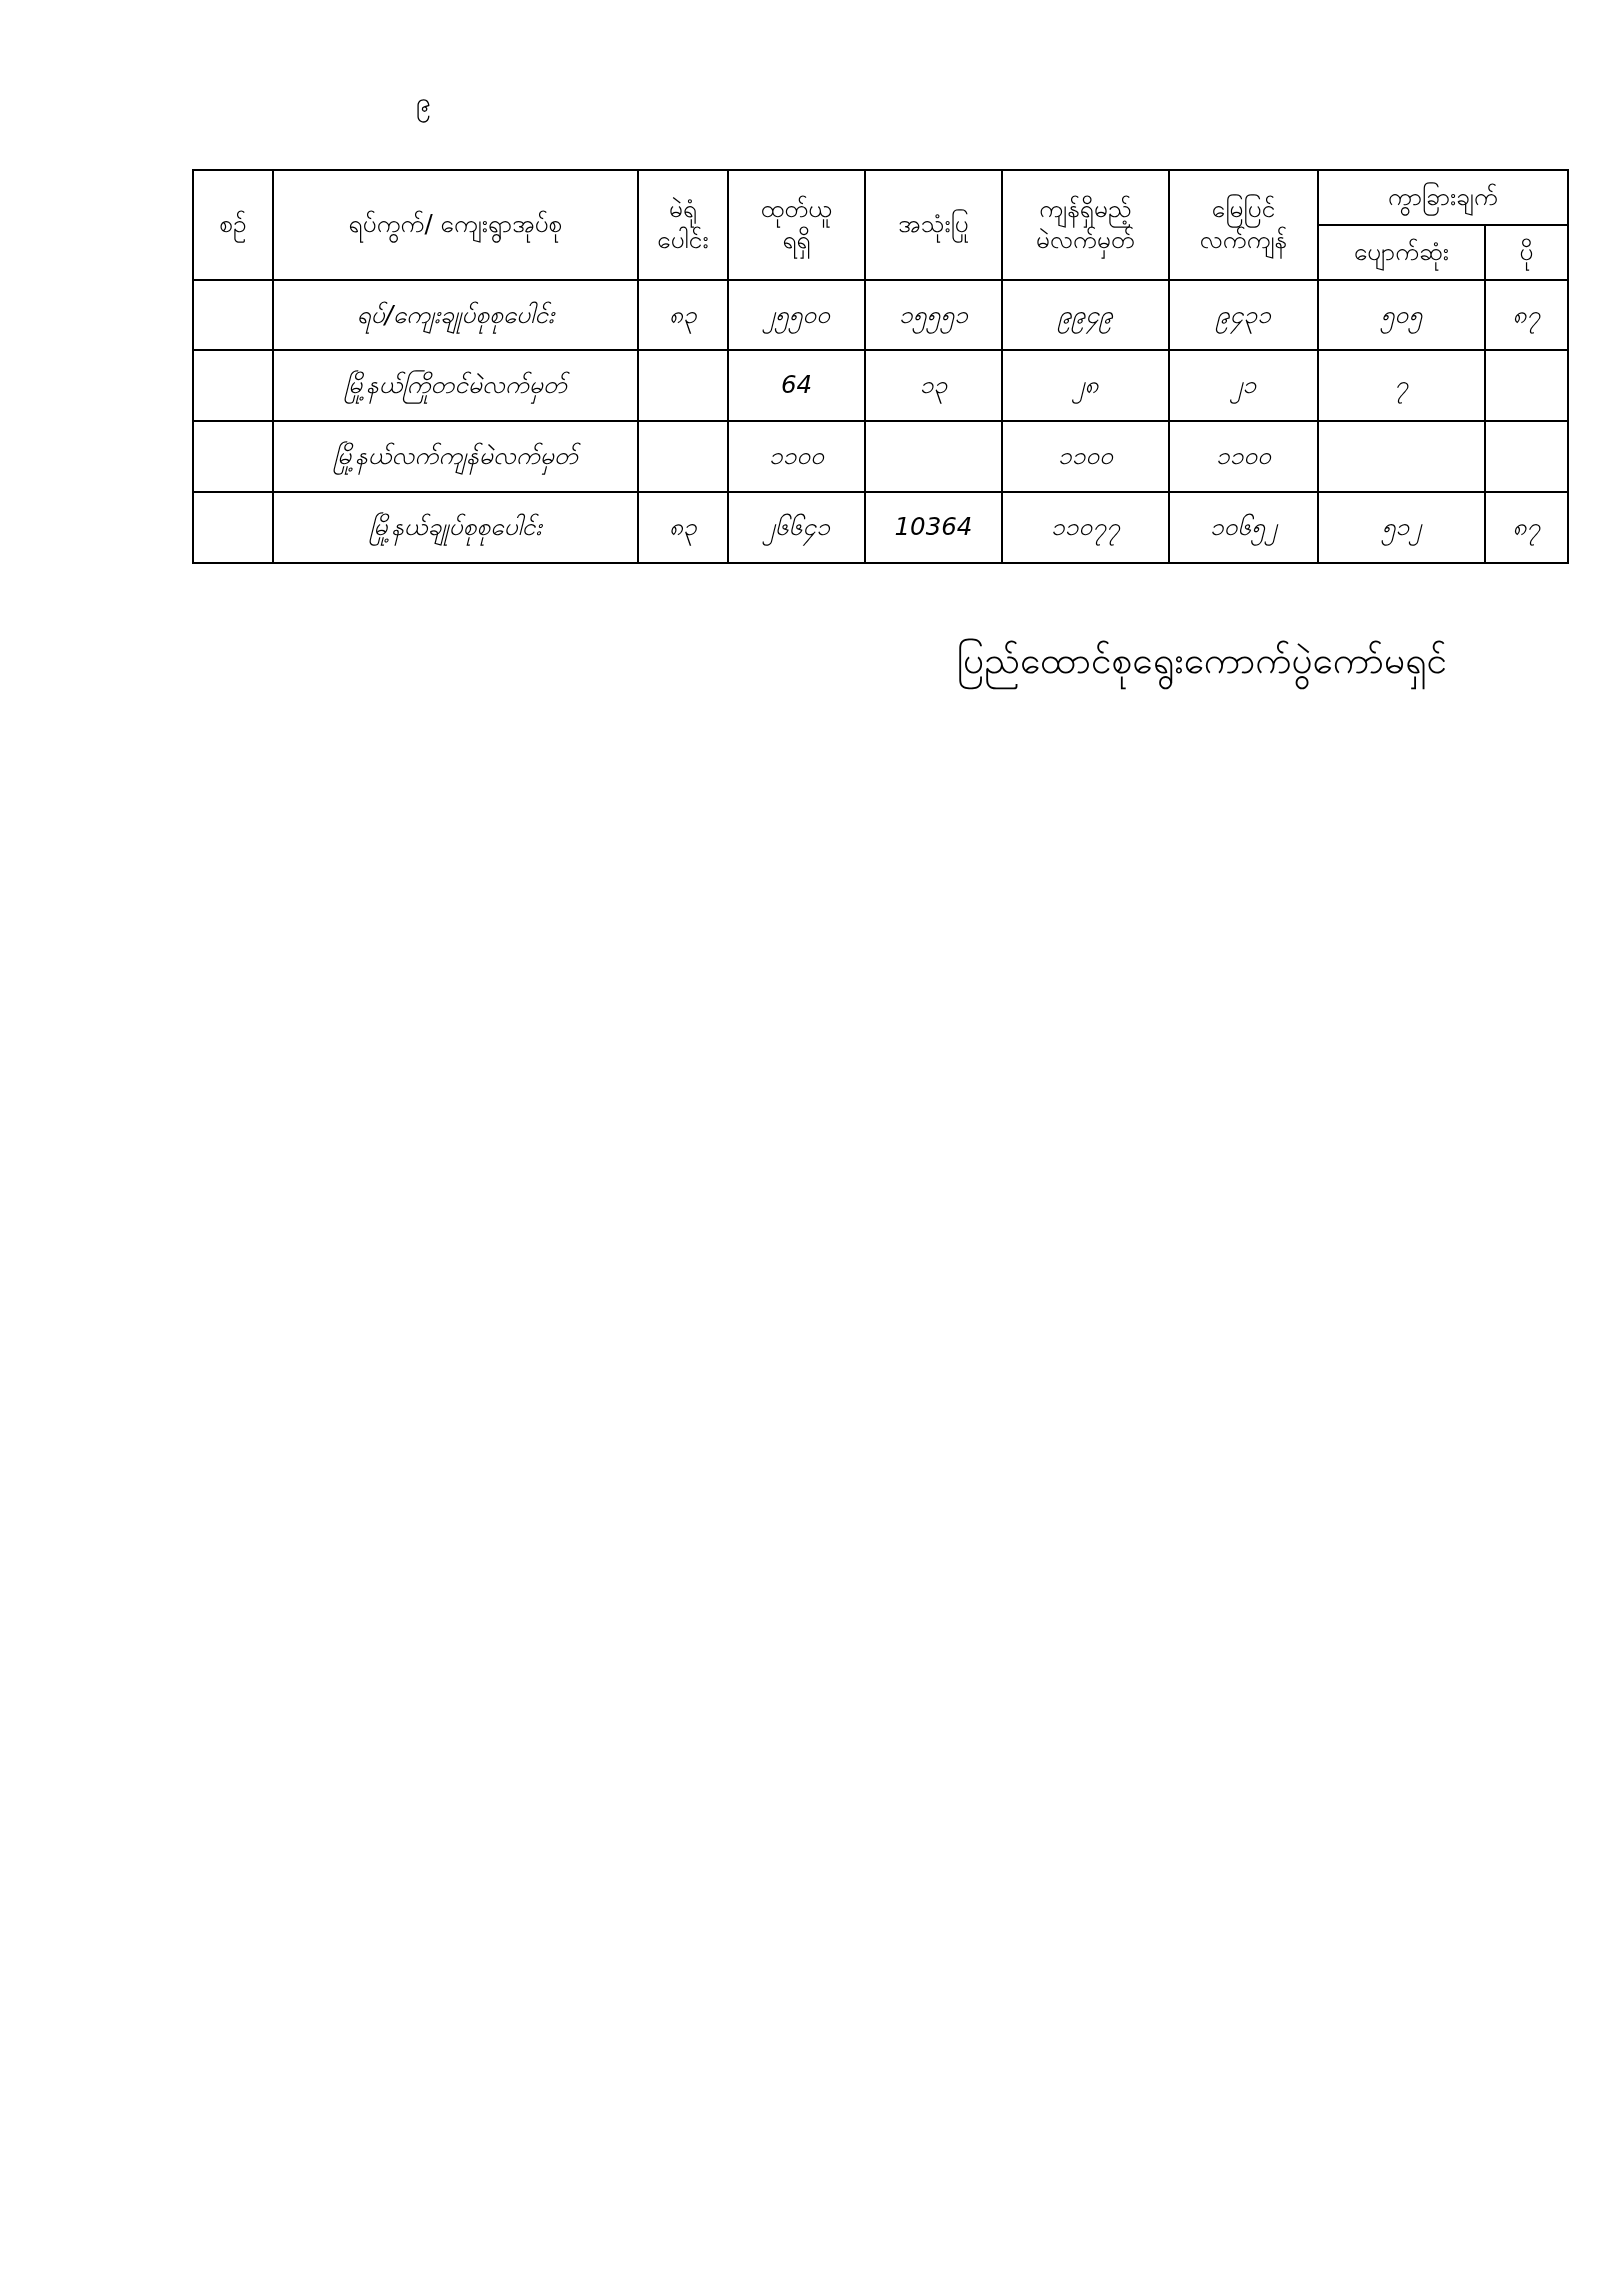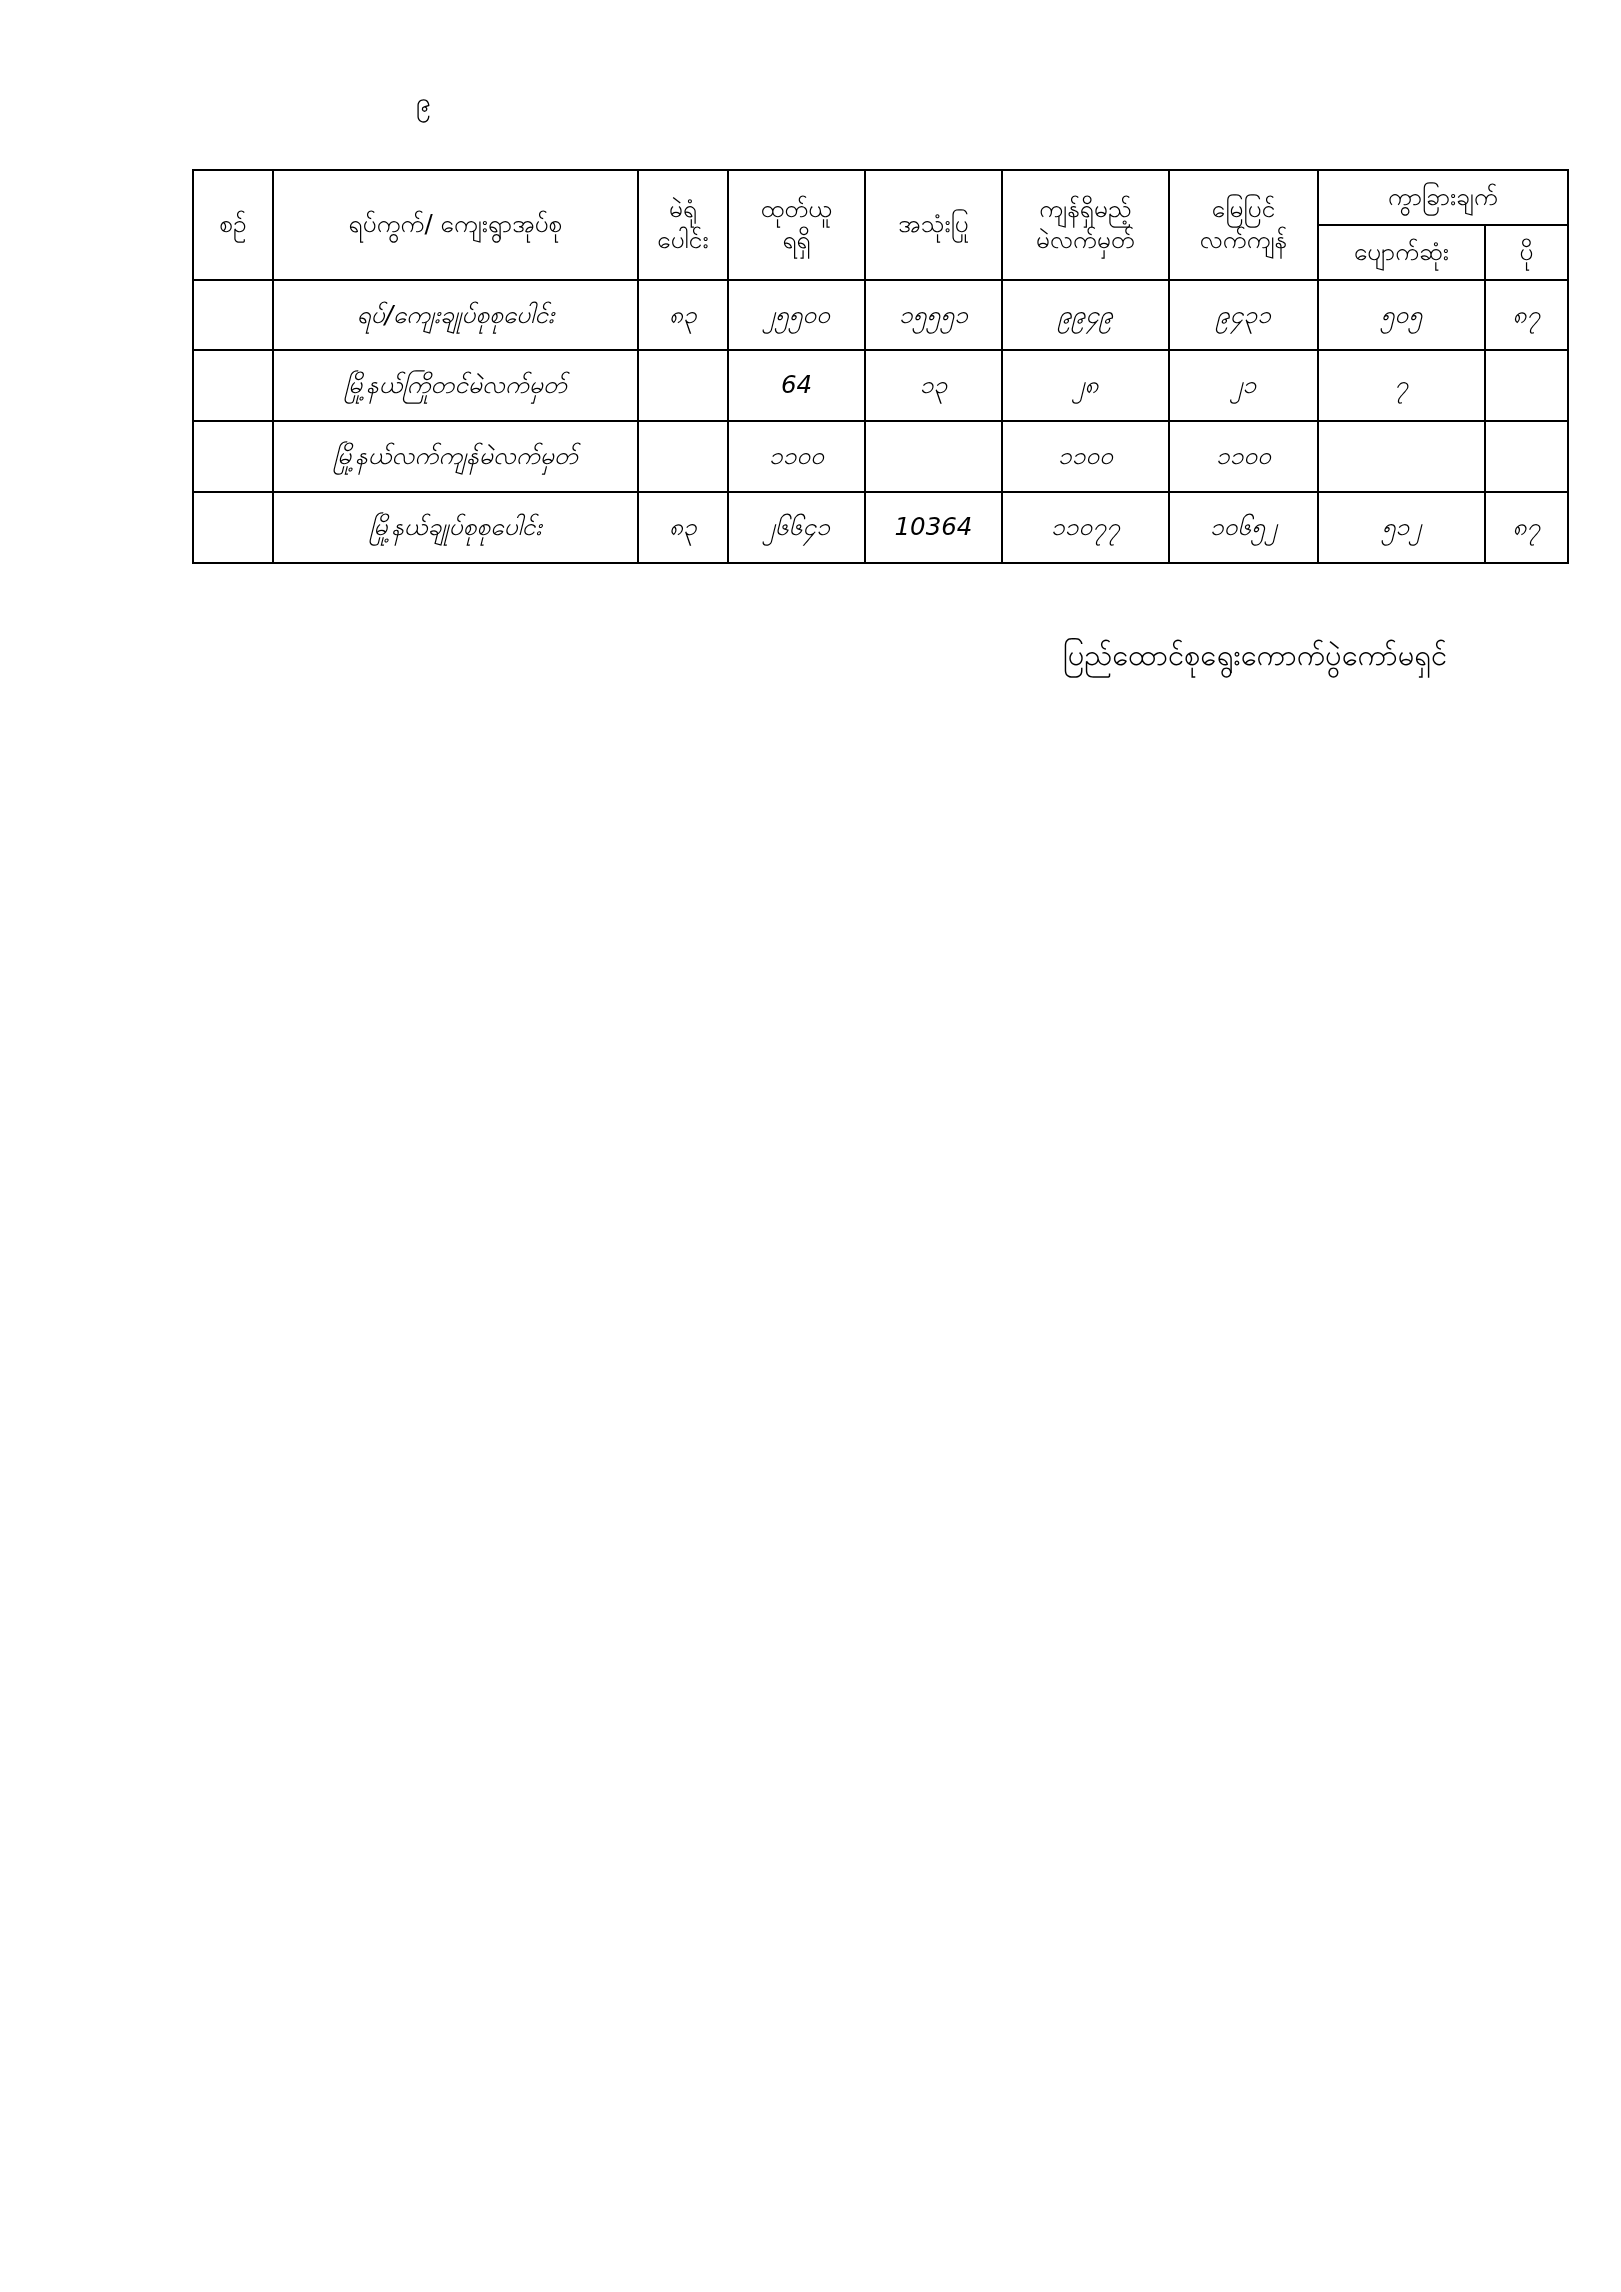--- a/index.html
+++ b/index.html
@@ -74,21 +74,21 @@
   .col-used    { width: 137px; }
   .col-remain  { width: 167px; }
   .col-ground  { width: 149px; }
   .col-lost    { width: 167px; }
   .col-extra   { width: 83px; }
 
   .signature {
     position: absolute;
     top: 637px;
     right: 174px;
-    font-size: 29px;
+    font-size: 37px;
     line-height: 1.3;
     white-space: nowrap;
   }
 </style>
 </head>
 <body>
 
 <div class="page">
 
   <div class="page-number">

